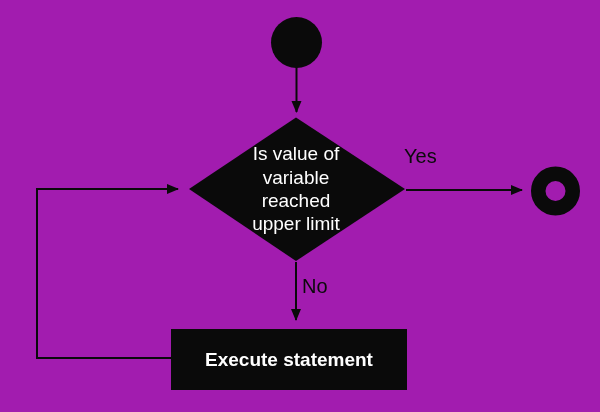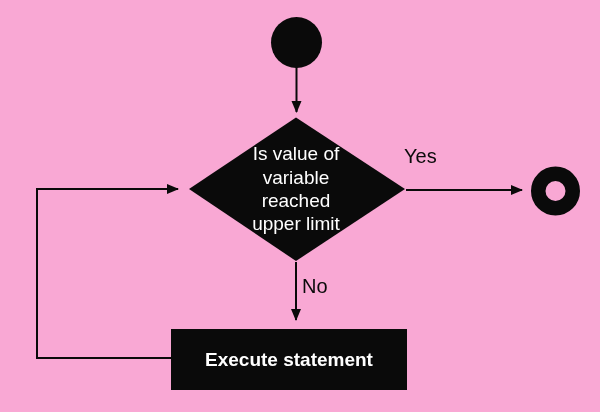--- a/index.html
+++ b/index.html
@@ -5,21 +5,21 @@
   html, body {
     margin: 0;
     padding: 0;
     background: #ffffff;
     font-family: "Liberation Sans", sans-serif;
   }
   .canvas-wrap {
     position: relative;
     width: 600px;
     height: 412px;
-    background: #f9a8d4;
+    background: #a21caf;
     overflow: hidden;
   }
   svg { display: block; }
   .node-fill   { fill: #0a0a0a; }
   .edge-line   { stroke: #0a0a0a; stroke-width: 2; fill: none; }
   .label-dark  { fill: #0a0a0a; font-family: "Liberation Sans", sans-serif; font-size: 20px; font-weight: 400; }
   .label-light { fill: #ffffff; font-family: "Liberation Sans", sans-serif; font-size: 19px; font-weight: 400; text-anchor: middle; }
   .label-process { fill: #ffffff; font-family: "Liberation Sans", sans-serif; font-size: 19px; font-weight: 600; text-anchor: middle; }
 </style>
 </head>

